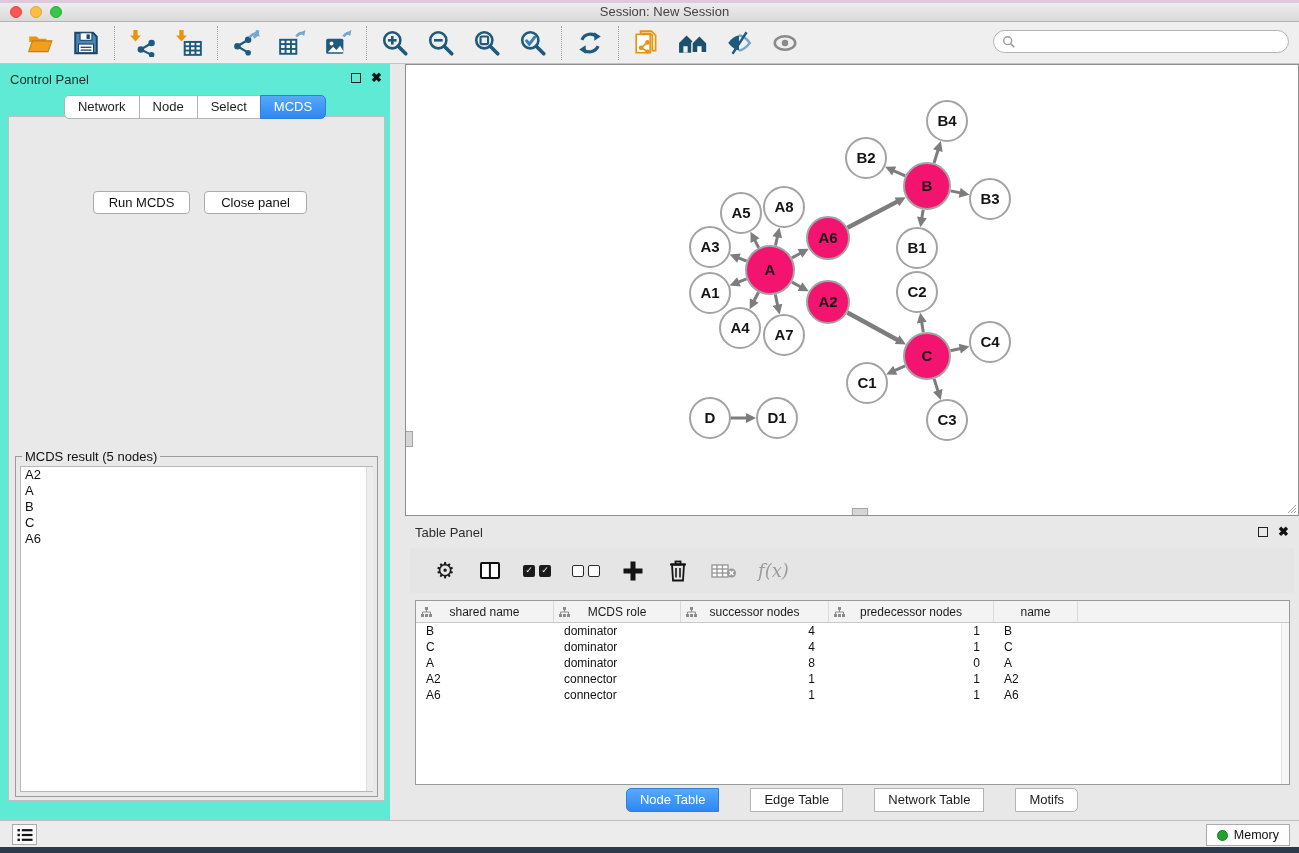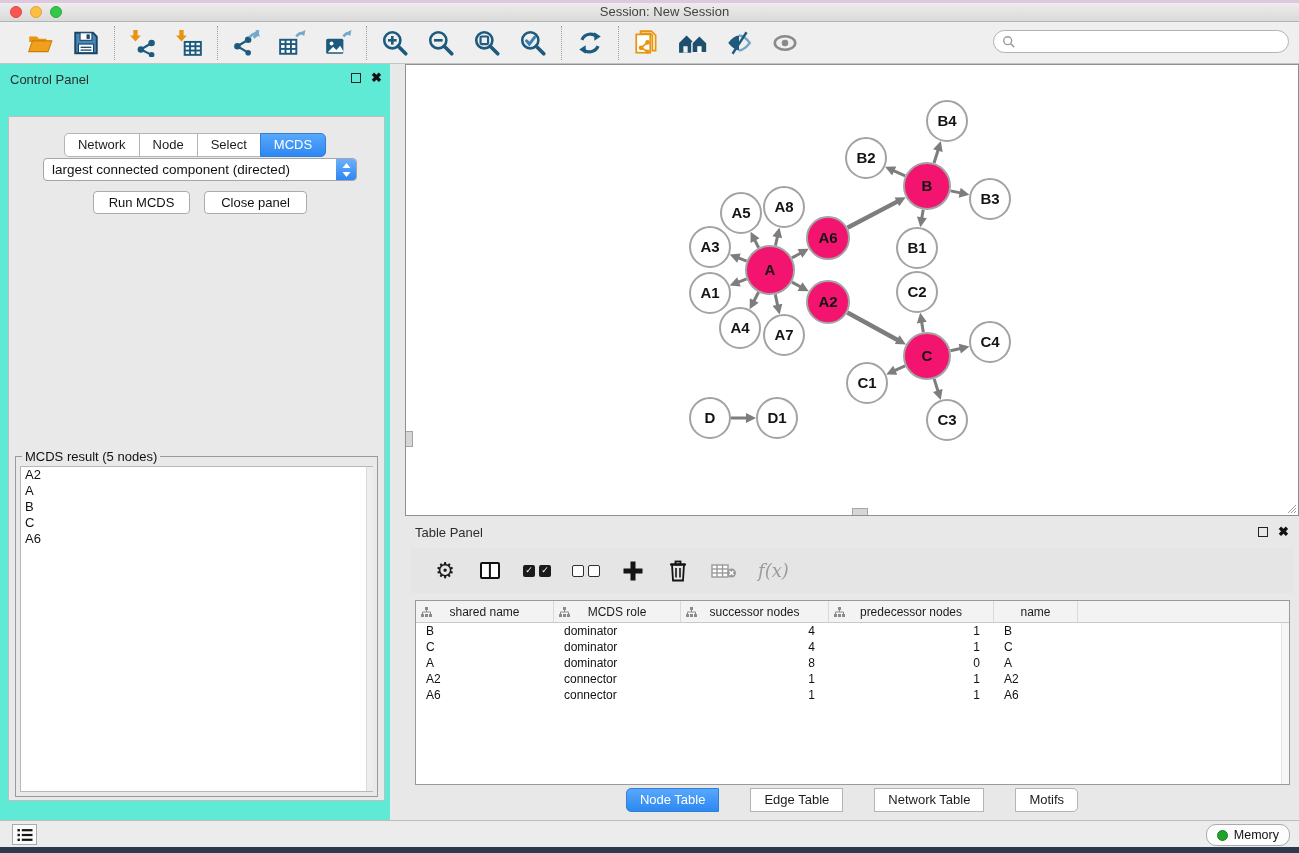--- a/index.html
+++ b/index.html
@@ -29,21 +29,21 @@
 
   
   .control-panel { position:absolute; left:0; top:64px; width:390px; height:756px; background:#5eead4; }
   .cp-header { position:absolute; left:10px; top:8px; font-size:13px; color:#2d2d2d; }
   .panel-wctl { position:absolute; top:8px; display:flex; gap:10px; align-items:center; }
   .cp-header-ctl { right:8px; }
   .float-box { width:10px; height:10px; border:1.5px solid #222; background:transparent; }
   .close-x { font-size:13px; font-weight:bold; color:#111; line-height:12px; }
   .seg-tabs { position:absolute; top:31px; left:0; width:100%; display:flex; justify-content:center; z-index:3; }
   .seg-tab { border:1px solid #b4b4b4; background:#fff; color:#1c1c1c; font-size:13px; padding:3px 13px;
-    margin-left:-1px; line-height:16px;margin-top:38px; }
+    margin-left:-1px; line-height:16px; }
   .seg-tab:first-child { border-radius:5px 0 0 5px; margin-left:0; }
   .seg-tab:last-child { border-radius:0 5px 5px 0; }
   .seg-tab.active { background:linear-gradient(#58a8fc,#2d88f2); border-color:#2f7fd6; color:#fff; }
   .cp-body { position:absolute; left:8px; right:5px; top:52px; bottom:19px; background:#e9e9e9;
     border:1px solid #bfbfbf; }
   .opt-label { position:absolute; top:21px; width:100%; text-align:center; font-size:13.5px; color:#111; }
   .criterion-select { position:absolute; left:34px; top:41px; width:314px; height:23px; background:#fff;
     border:1px solid #a5a5a5; border-radius:4px; display:flex; align-items:center; }
   .criterion-text { flex:1; font-size:13.5px; color:#111; padding-left:8px; white-space:nowrap; }
   .select-stepper { width:20px; height:21px; border-radius:0 3px 3px 0;
@@ -103,21 +103,21 @@
   .t-cell.left { padding-left:10px; text-align:left; }
   .t-cell.right { padding-right:14px; text-align:right; }
   .tp-tabs { position:absolute; bottom:4px; left:50%; transform:translateX(-50%); display:flex; }
 
   
   .statusbar { position:absolute; left:0; top:820px; width:100%; height:27px; background:#ececec;
     border-top:1px solid #bdbdbd; }
   .list-btn { position:absolute; left:12px; top:3px; width:25px; height:21px; background:#fafafa;
     border:1px solid #ababab; display:flex; align-items:center; justify-content:center; }
   .memory-btn { position:absolute; right:9px; top:3px; height:22px; background:#fdfdfd; border:1px solid #ababab;
-    border-radius:10px; display:flex; align-items:center; gap:6px; padding:0 10px; font-size:12.5px; color:#111; }
+    border-radius:0; display:flex; align-items:center; gap:6px; padding:0 10px; font-size:12.5px; color:#111; }
   .mem-dot { width:11px; height:11px; border-radius:50%; background:#1fa32a; border:1px solid #158020; }
   .bottom-strip { position:absolute; left:0; top:847px; width:100%; height:6px; background:#2d3a4d; }
 </style>
 </head>
 <body>
 
 <div class="desktop">
 
   <div class="top-strip"></div>
   <div class="titlebar">
@@ -301,29 +301,20 @@
       <div class="float-box"></div>
       <div class="close-x">✖</div>
     </div>
     <div class="seg-tabs">
         <div class="seg-tab">Network</div>
         <div class="seg-tab">Node</div>
         <div class="seg-tab">Select</div>
         <div class="seg-tab active">MCDS</div>
       </div>
     <div class="cp-body">
-      <div class="criterion-select">
-        <div class="criterion-text">largest connected component (directed)</div>
-        <div class="select-stepper">
-          <svg width="9" height="14" viewBox="0 0 9 14">
-            <path d="M4.5 0 L8.5 5 H0.5 Z" fill="#fff"></path>
-            <path d="M4.5 14 L8.5 9 H0.5 Z" fill="#fff"></path>
-          </svg>
-        </div>
-      </div>
       <div class="cp-buttons">
         <div class="push-btn run-btn">Run MCDS</div>
         <div class="push-btn closep-btn">Close panel</div>
       </div>
       <div class="result-box">
         <div class="result-legend">MCDS result (5 nodes)</div>
         <div class="result-list">
             <div class="list-item">A2</div>
             <div class="list-item">A</div>
             <div class="list-item">B</div>

